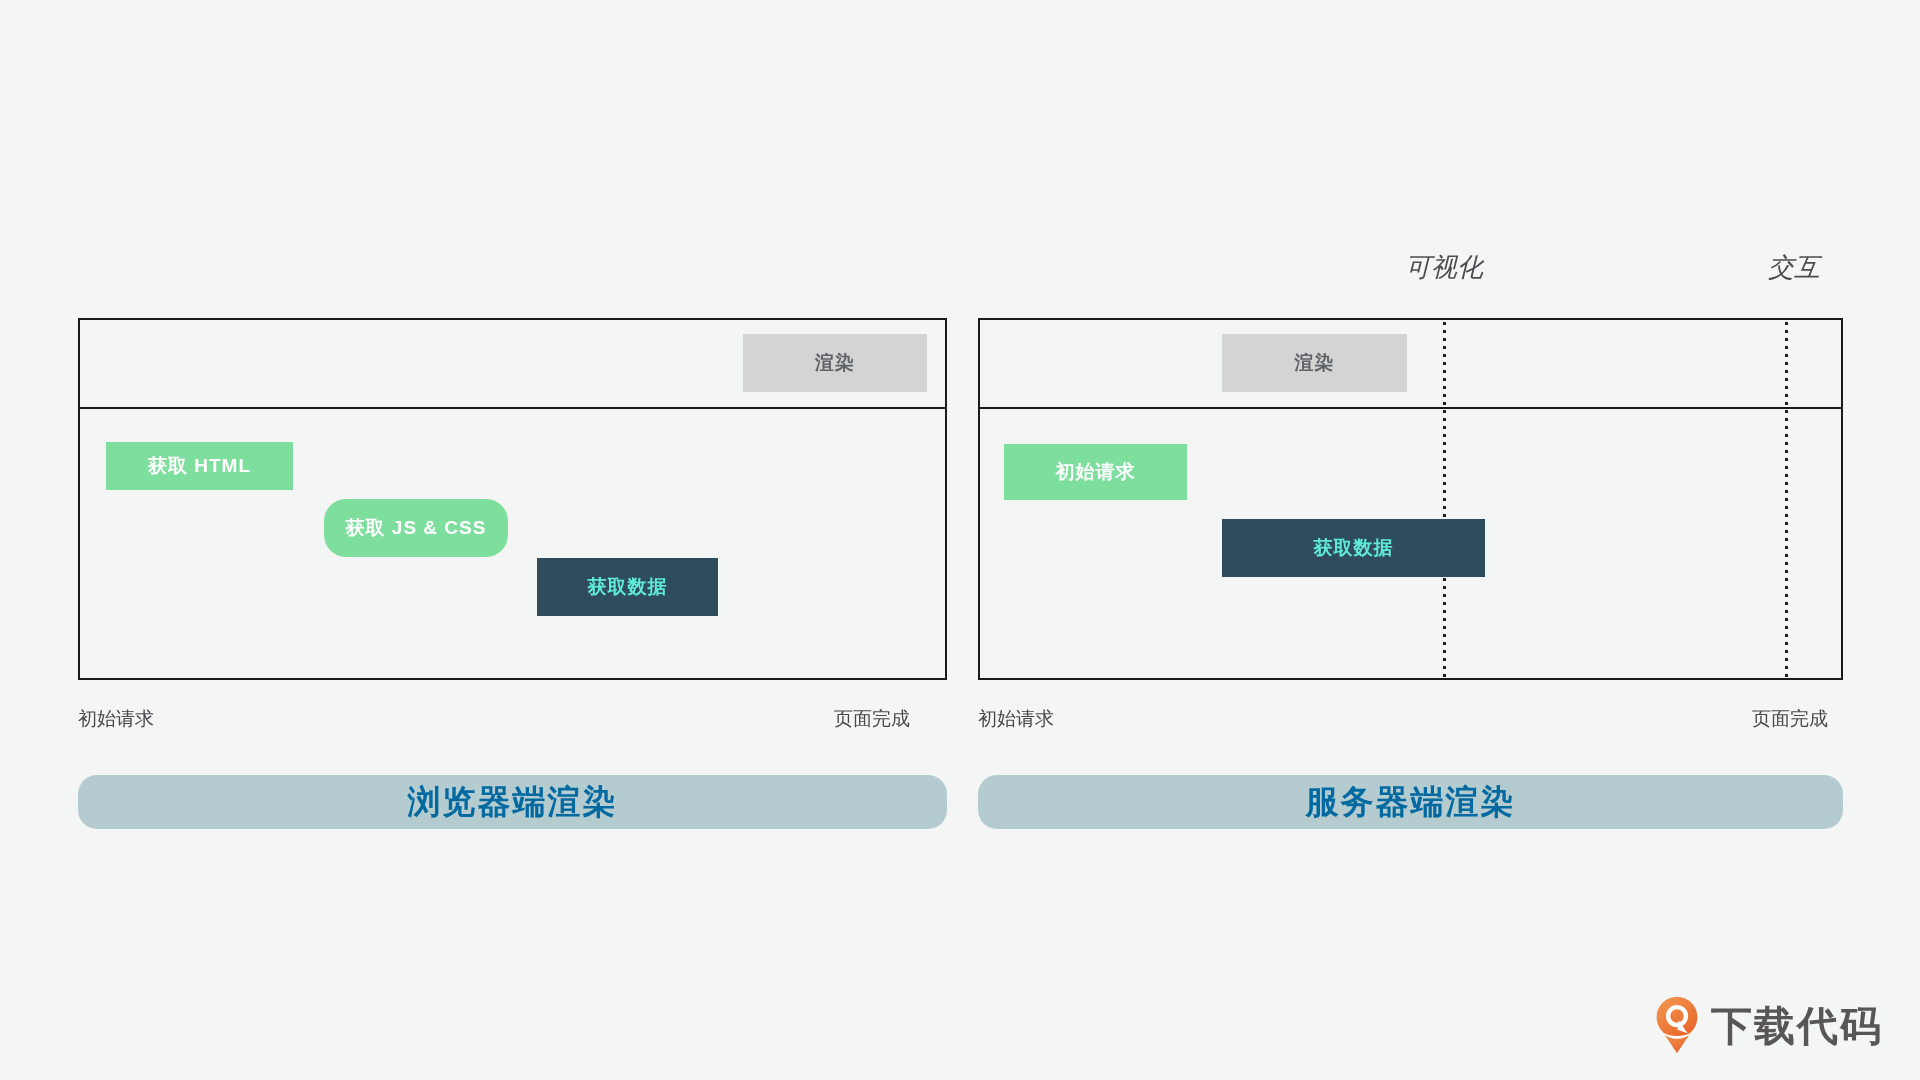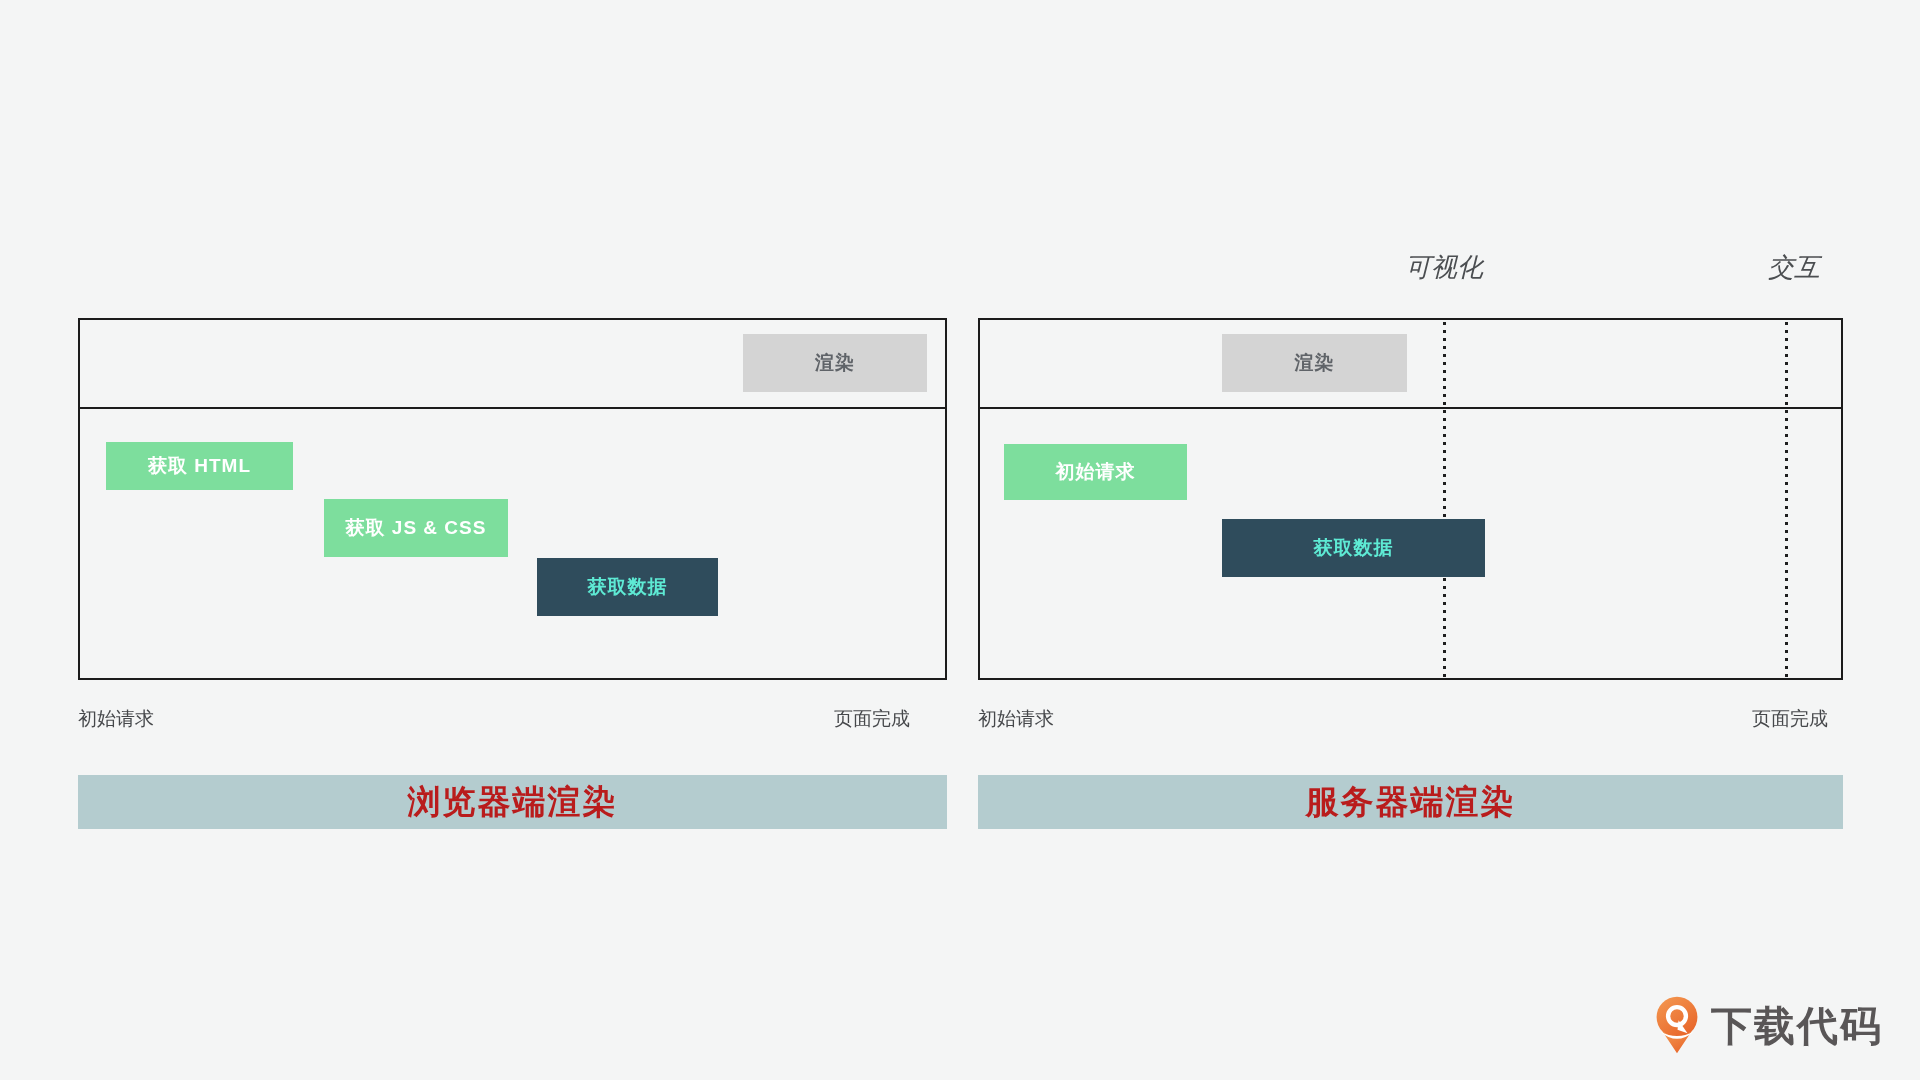--- a/index.html
+++ b/index.html
@@ -90,24 +90,25 @@
 
   
   .footer-bar{
     position:absolute;
     top:775px;
     height:54px;
     background:var(--footer-bar);
     display:flex;
     align-items:center;
     justify-content:center;
-    color:#b91c1c;
+    color:#0369a1;
     font-size:33px;
     font-weight:700;
     letter-spacing:2px;
+    border-radius:19px;
   }
 
   
   .logo{
     position:absolute;
     left:1655px;
     top:996px;
     display:flex;
     align-items:center;
   }
@@ -135,21 +136,21 @@
 
   <div class="panel" style="left:978px;width:865px;">
     <div class="panel-divider"></div>
   </div>
 
   <div class="dotted-line" style="left:1443px;"></div>
   <div class="dotted-line" style="left:1785px;"></div>
 
   <div class="bar gray" style="left:743px;top:334px;width:184px;height:58px;">渲染</div>
   <div class="bar green" style="left:106px;top:442px;width:187px;height:48px;">获取 HTML</div>
-  <div class="bar green" style="left:324px;top:499px;width:184px;height:58px;">获取 JS &amp; CSS</div>
+  <div class="bar green" style="left:324px;top:499px;width:184px;height:58px;border-radius:22px;">获取 JS &amp; CSS</div>
   <div class="bar dark" style="left:537px;top:558px;width:181px;height:58px;">获取数据</div>
 
   <div class="bar gray" style="left:1222px;top:334px;width:185px;height:58px;">渲染</div>
   <div class="bar green" style="left:1004px;top:444px;width:183px;height:56px;">初始请求</div>
   <div class="bar dark" style="left:1222px;top:519px;width:263px;height:58px;">获取数据</div>
 
   <div class="endpoint-label" style="left:78px;">初始请求</div>
   <div class="endpoint-label" style="right:1010px;">页面完成</div>
   <div class="endpoint-label" style="left:978px;">初始请求</div>
   <div class="endpoint-label" style="right:92px;">页面完成</div>

